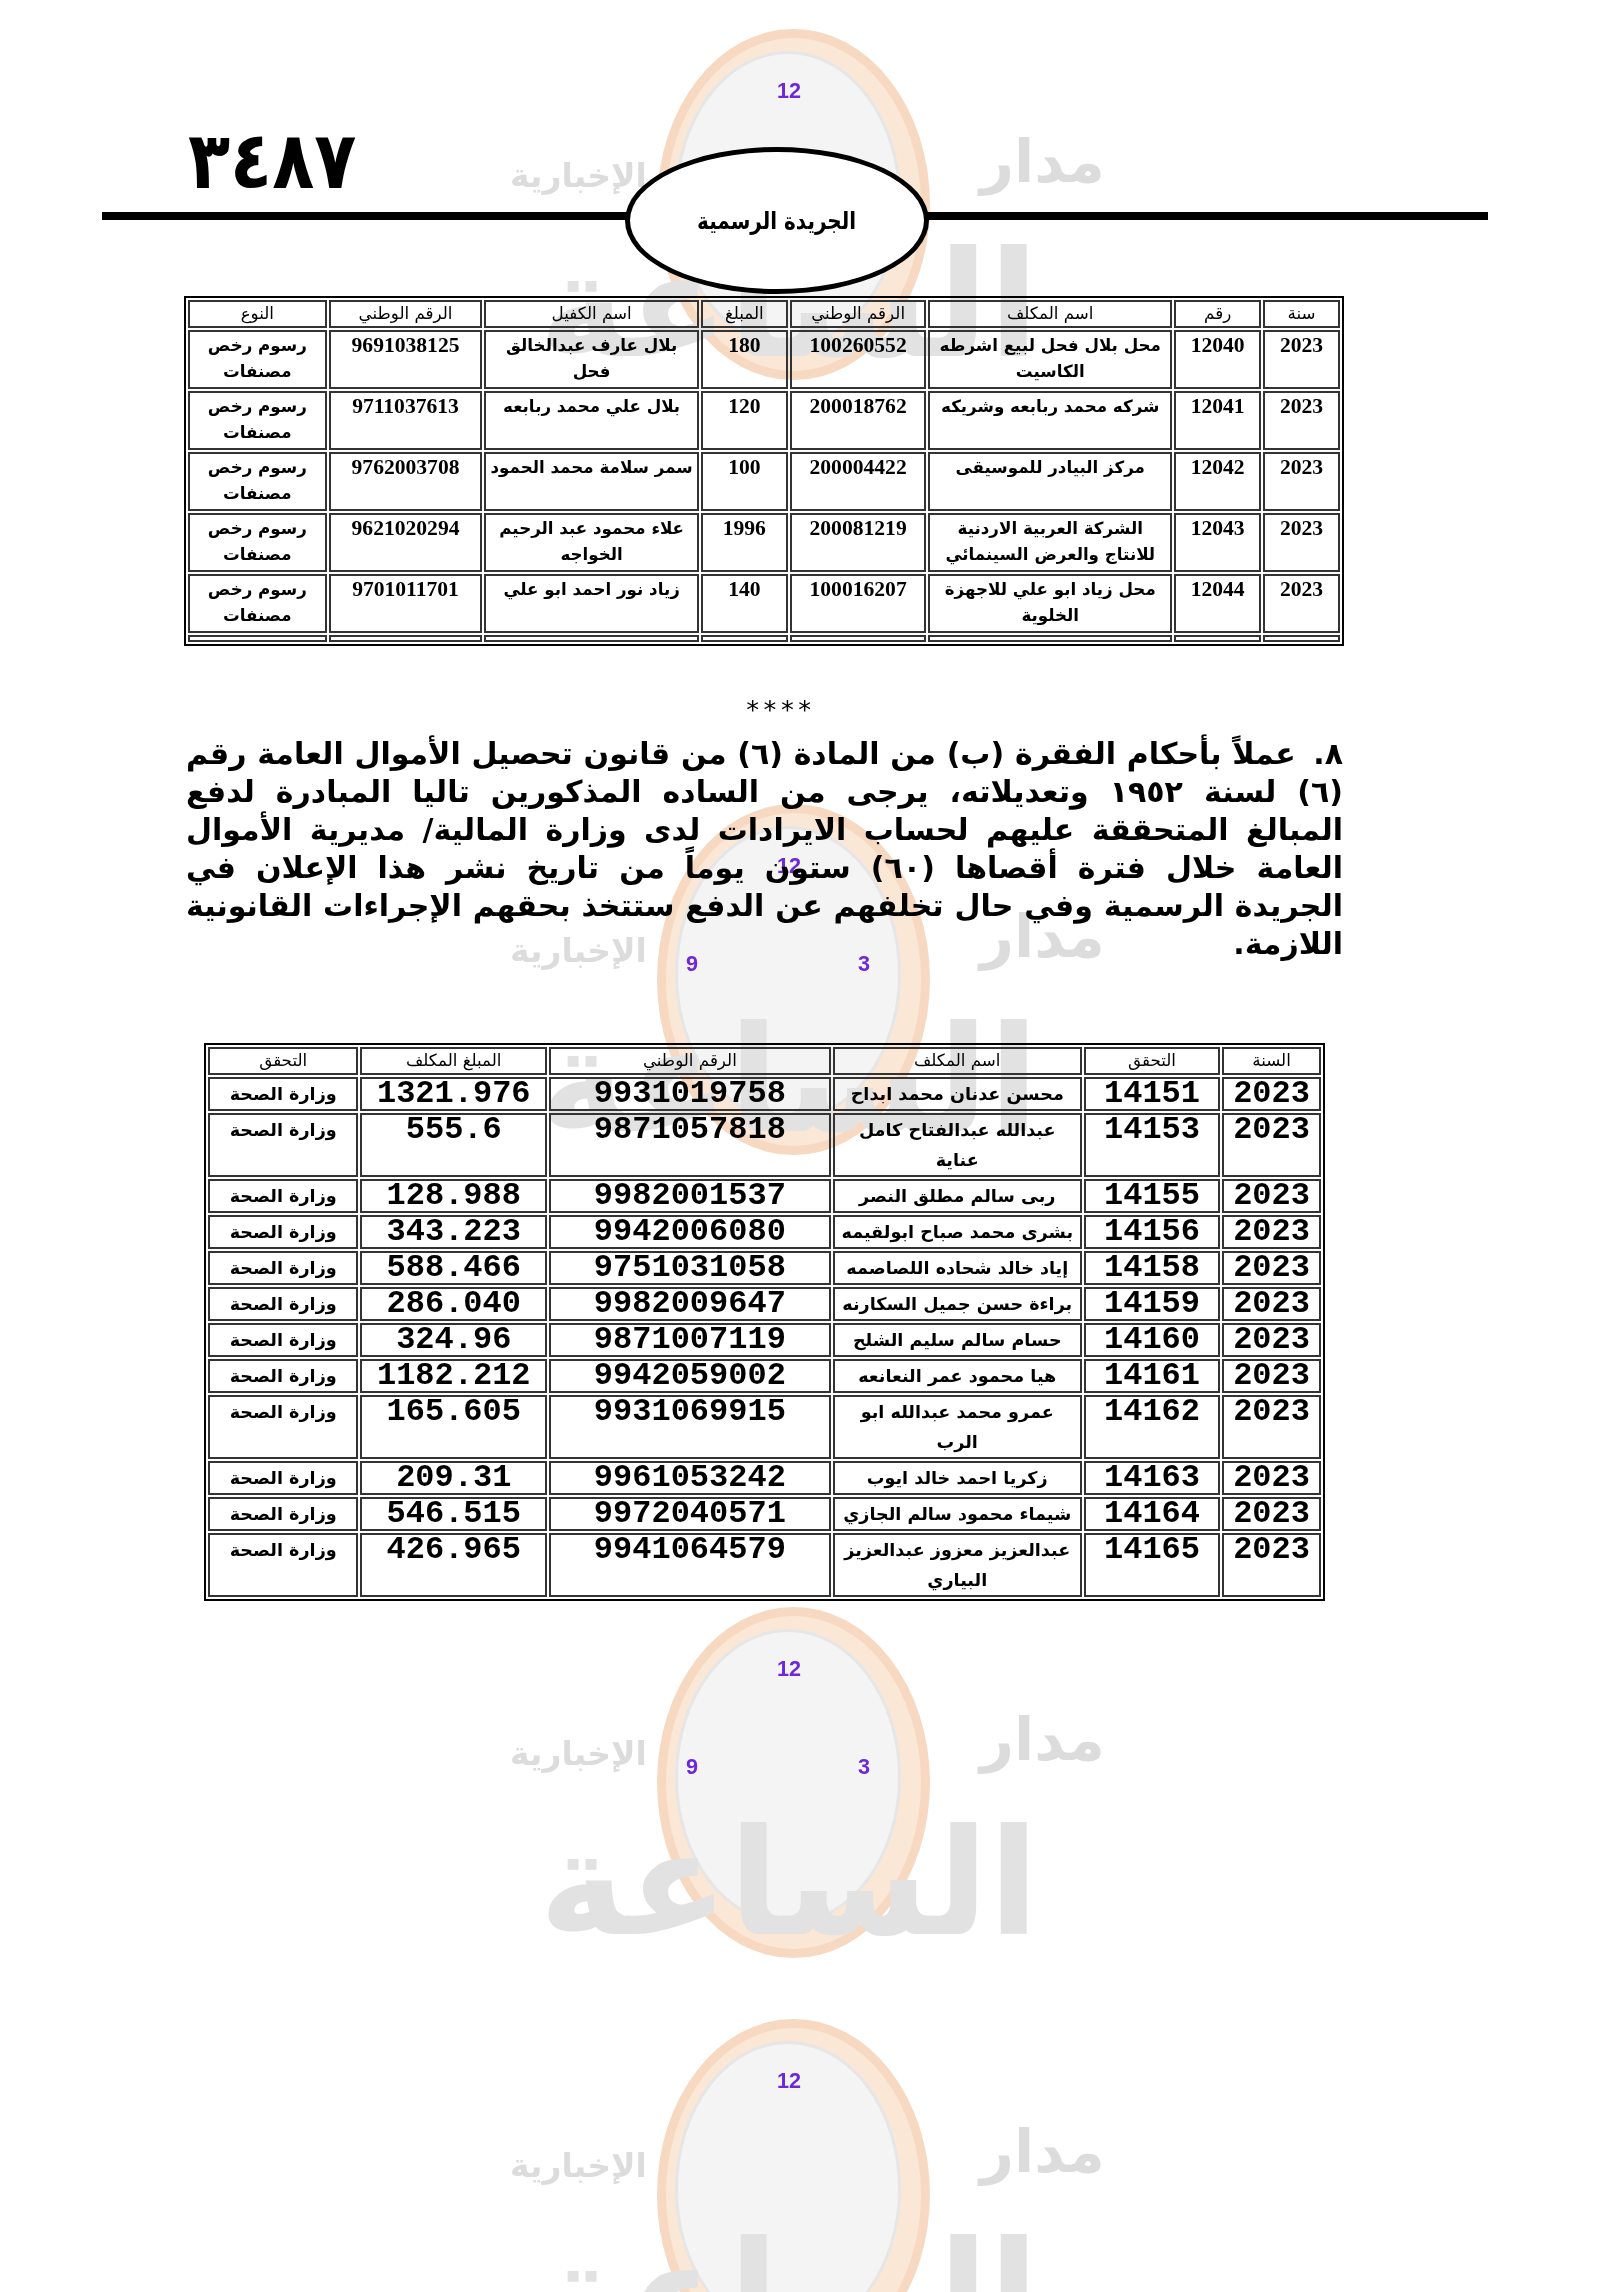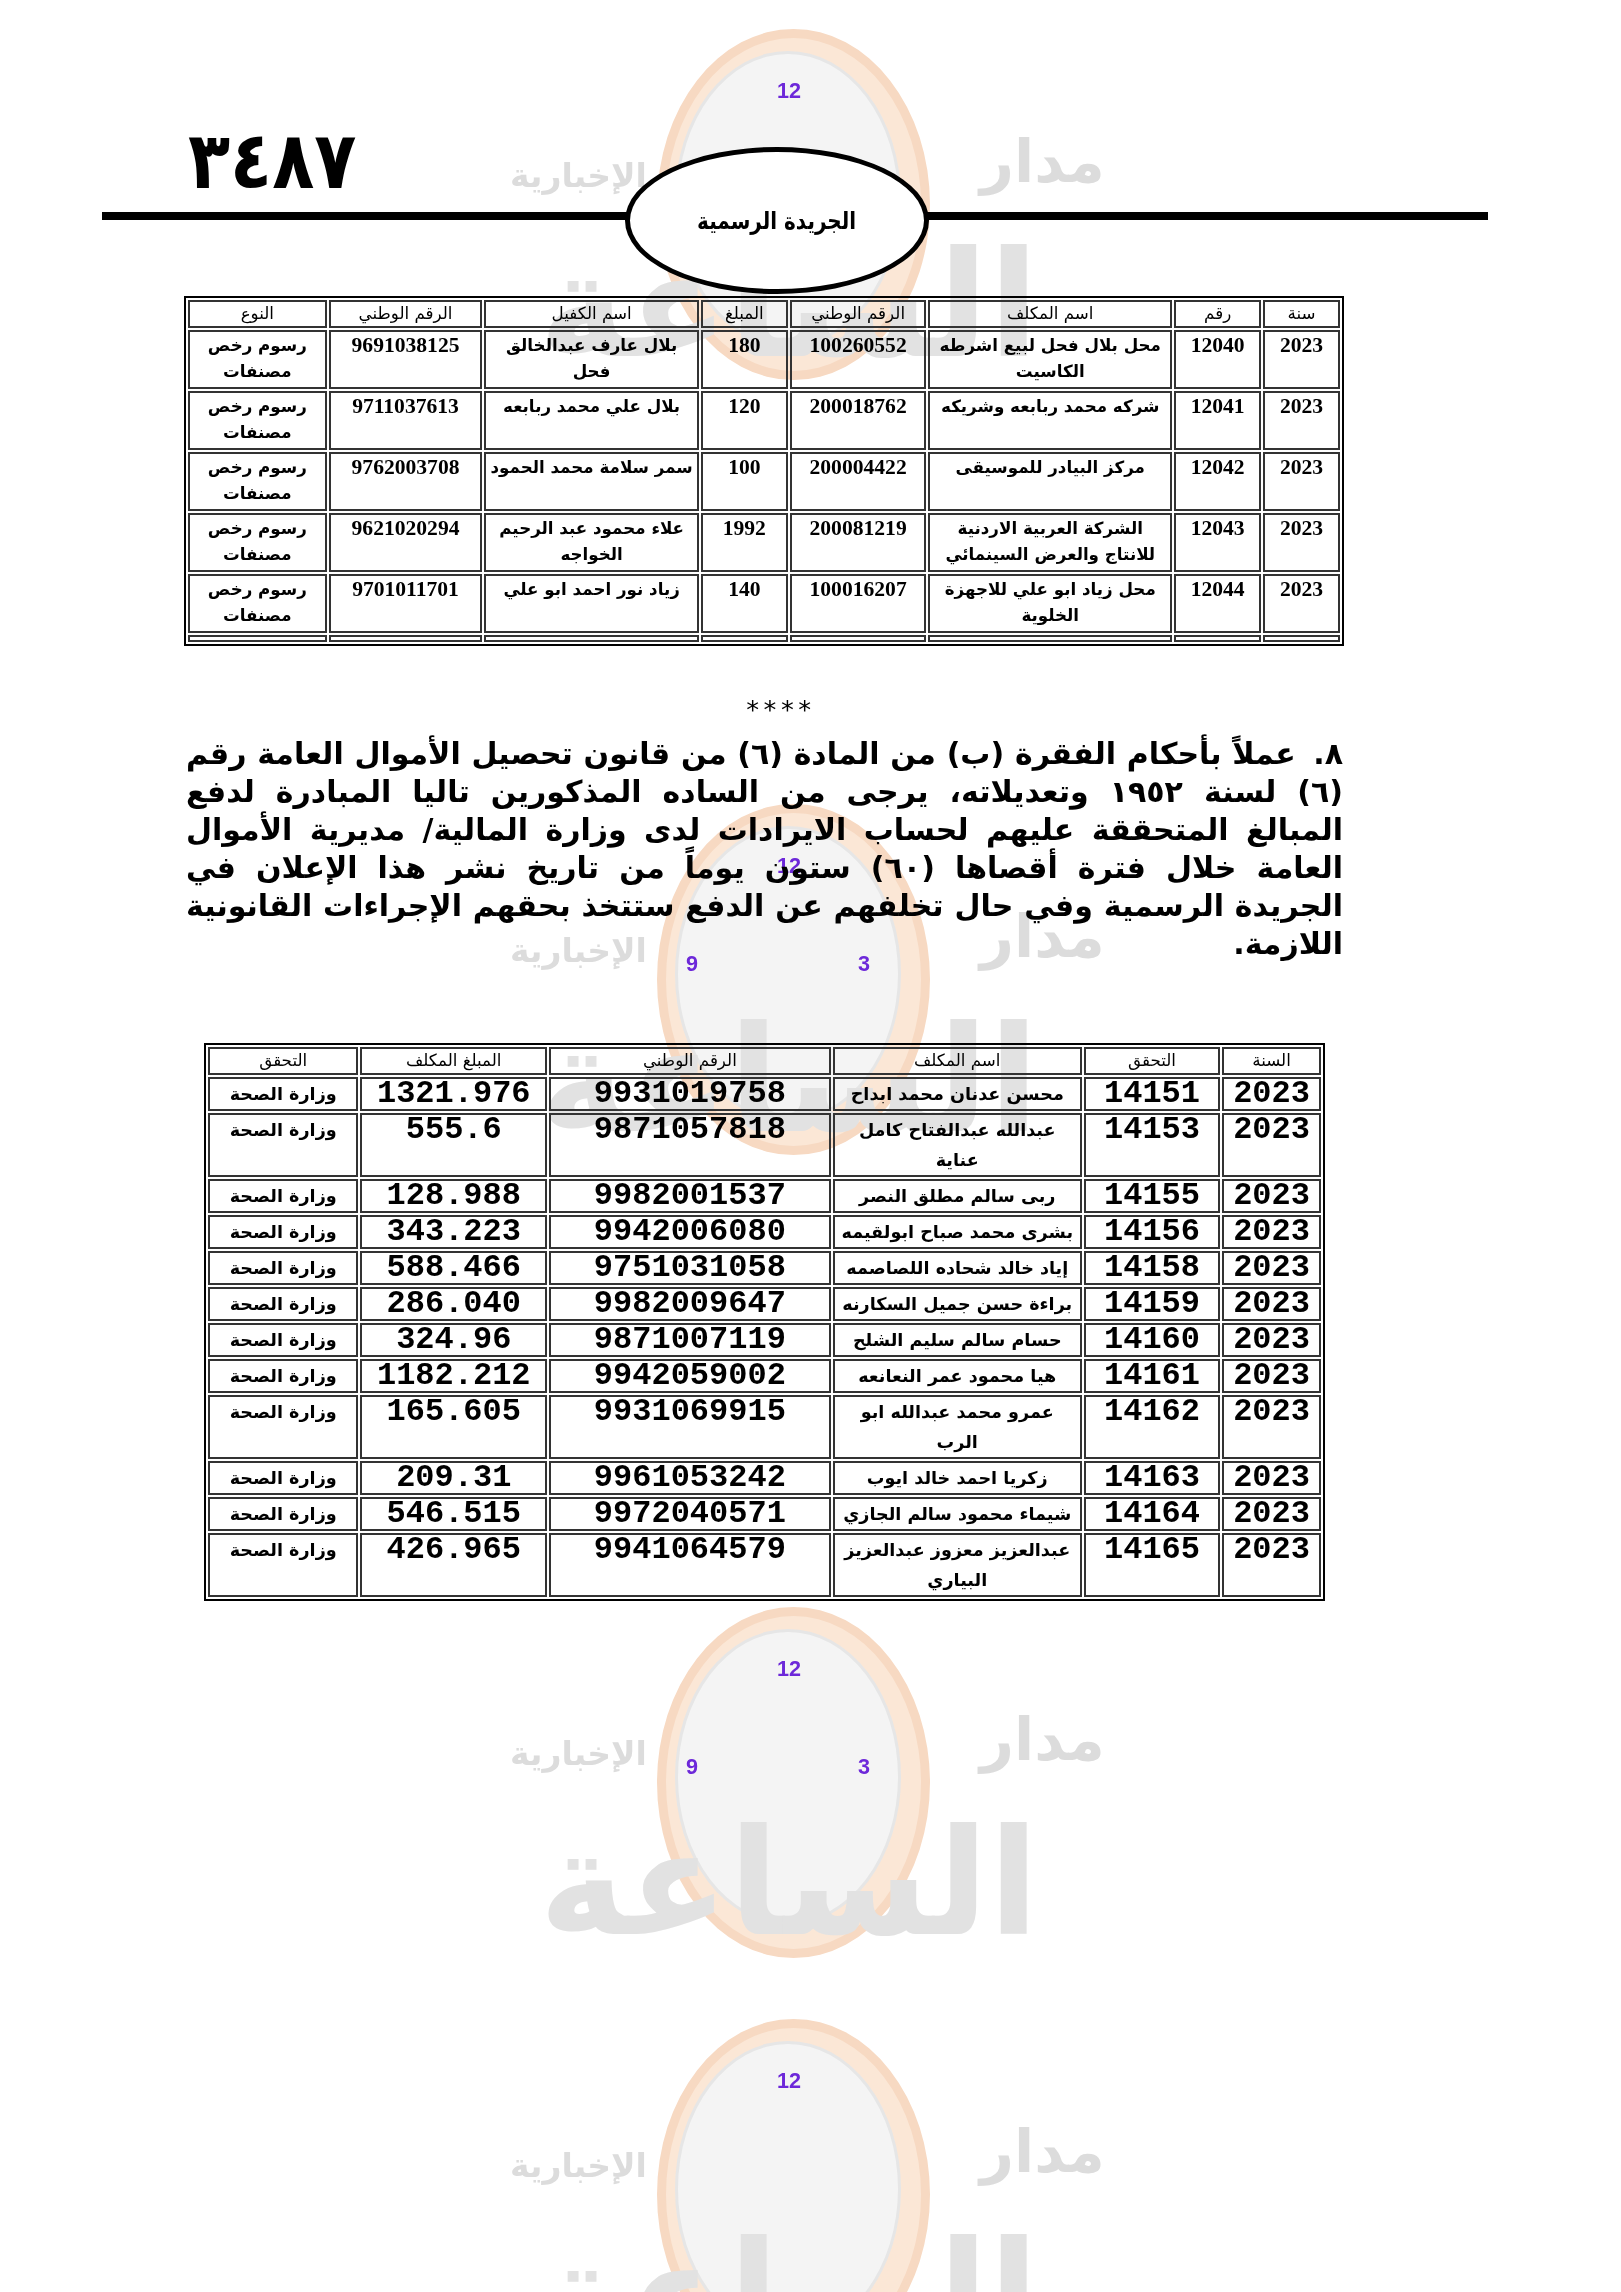--- a/index.html
+++ b/index.html
@@ -168,21 +168,21 @@
       <td class="num">100</td>
       <td class="ar">سمر سلامة محمد الحمود</td>
       <td class="num">9762003708</td>
       <td class="ar">رسوم رخص مصنفات</td>
     </tr>
     <tr>
       <td class="num">2023</td>
       <td class="num">12043</td>
       <td class="ar">الشركة العربية الاردنية للانتاج والعرض السينمائي</td>
       <td class="num">200081219</td>
-      <td class="num">1992</td>
+      <td class="num">1996</td>
       <td class="ar">علاء محمود عبد الرحيم الخواجه</td>
       <td class="num">9621020294</td>
       <td class="ar">رسوم رخص مصنفات</td>
     </tr>
     <tr>
       <td class="num">2023</td>
       <td class="num">12044</td>
       <td class="ar">محل زياد ابو علي للاجهزة الخلوية</td>
       <td class="num">100016207</td>
       <td class="num">140</td>

